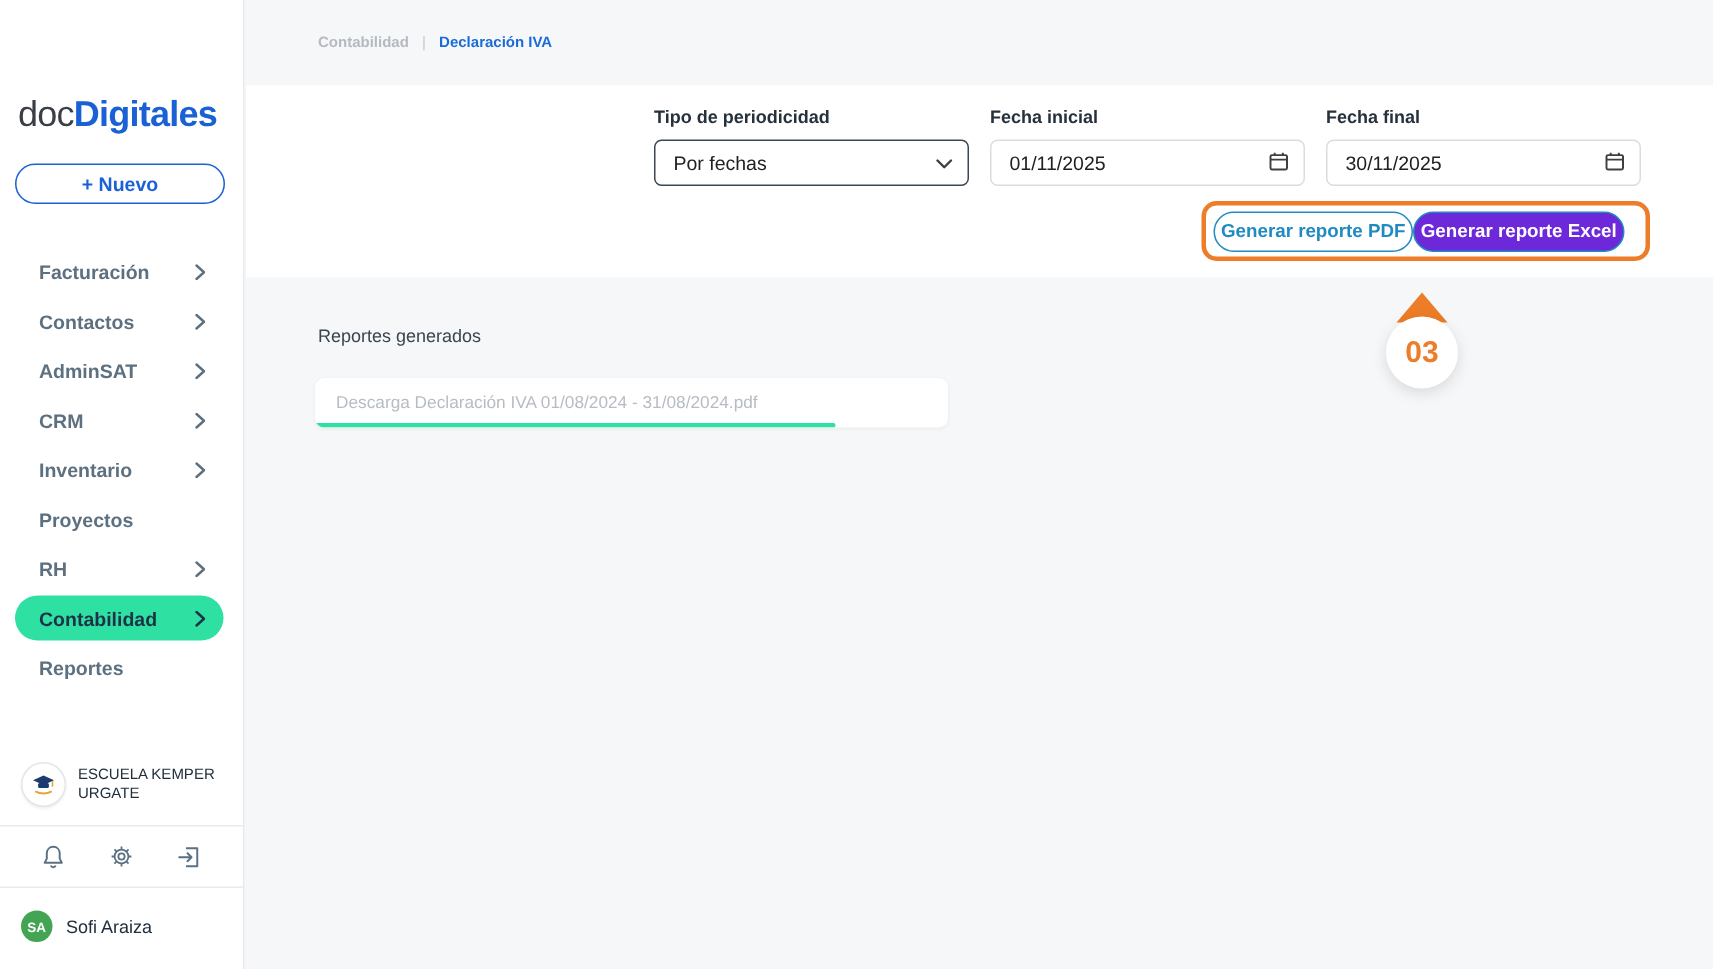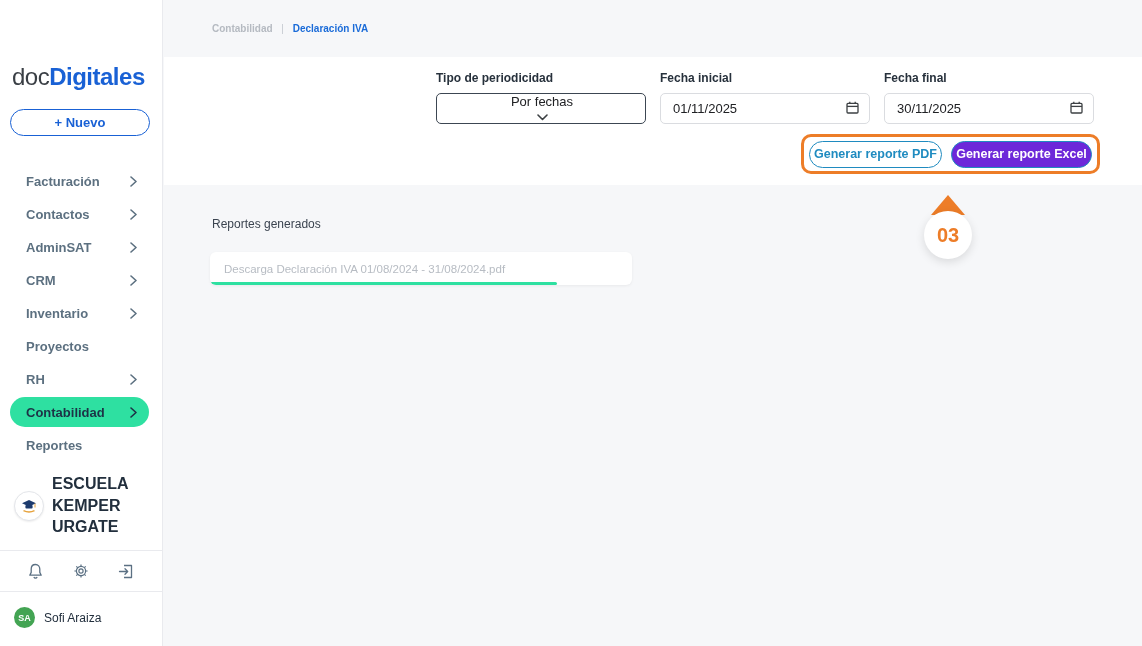--- a/index.html
+++ b/index.html
@@ -36,21 +36,21 @@
   .nav-item .chev { display:flex; align-items:center; }
   .nav-item.active .chev svg polyline { stroke:#1d3246; }
   
   .side-bottom { position:absolute; left:0; right:0; bottom:0; background:#fff; }
   .company { display:flex; align-items:center; gap:8px; padding:10px 8px 12px 14px; }
   .company-logo {
     width:30px; height:30px; border-radius:50%; background:#fff;
     border:1px solid #e4e6ea; display:flex; align-items:center; justify-content:center;
     box-shadow:0 1px 2px rgba(0,0,0,.08); flex:0 0 auto;
   }
-  .company-name { font-size:16px; font-weight:700; color:#222f3d; line-height:1.35; max-width:100px; }
+  .company-name { font-size:10px; font-weight:400; color:#222f3d; line-height:1.35; max-width:100px; }
   .icon-row {
     border-top:1px solid #e9eaee; border-bottom:1px solid #e9eaee;
     display:flex; align-items:center; justify-content:space-between;
     padding:12px 28px; height:42px;
   }
   .icon-row .ibtn { cursor:pointer; display:flex; align-items:center; }
   .user-row { display:flex; align-items:center; gap:9px; padding:15px 0 18px 14px; }
   .avatar {
     width:21px; height:21px; border-radius:50%; background:#43a453;
     color:#fff; font-size:9px; font-weight:700;
@@ -65,26 +65,26 @@
   .crumb .sep { color:#c3c8cf; margin:0 6px; font-weight:400; }
   .crumb .current { color:#1a6bd8; font-weight:700; }
   .form-panel { position:relative; height:128px; background:#ffffff; }
   .field { position:absolute; top:14px; width:210px; }
   .field .flabel { font-size:12px; font-weight:700; color:#27313c; margin-bottom:8px; }
   .fbox {
     height:31px; border:1px solid #dadce0; border-radius:5px; background:#fff;
     display:flex; align-items:center; justify-content:space-between;
     padding:0 10px 0 12px; font-size:13px; color:#202124; cursor:pointer;
   }
-  .fbox.focused { border:1.5px solid #3c4652;flex-direction:column; }
+  .fbox.focused { border:1.5px solid #3c4652; }
   .f1 { left:48px; } .f2 { left:272px; } .f3 { left:496px; } .f4 { left:720px; }
   .highlight-box {
     position:absolute; top:77px; left:637px; width:299px; height:40px;
     border:3px solid #ed7d28; border-radius:10px;
-    display:flex; align-items:center; justify-content:space-between; padding:0 5px;
+    display:flex; align-items:center; justify-content:flex-start; padding:0 5px;
   }
   .btn { height:27px; border-radius:14px; font-size:12.5px; font-weight:700;
     display:flex; align-items:center; justify-content:center; cursor:pointer;
     font-family:"Liberation Sans", sans-serif; }
   .btn-outline { width:133px; background:#fff; border:1.5px solid #1f8bc0; color:#1f8bc0; }
   .btn-solid { width:141px; background:#6d28d9; border:1.5px solid #1f8bc0; color:#fff; }
   .content { position:relative; height:461px; background:#f6f7f9; }
   .section-title { position:absolute; left:48px; top:32px; font-size:12px; color:#3b4450; }
   .report-card {
     position:absolute; left:46px; top:67px; width:422px; height:33px;

